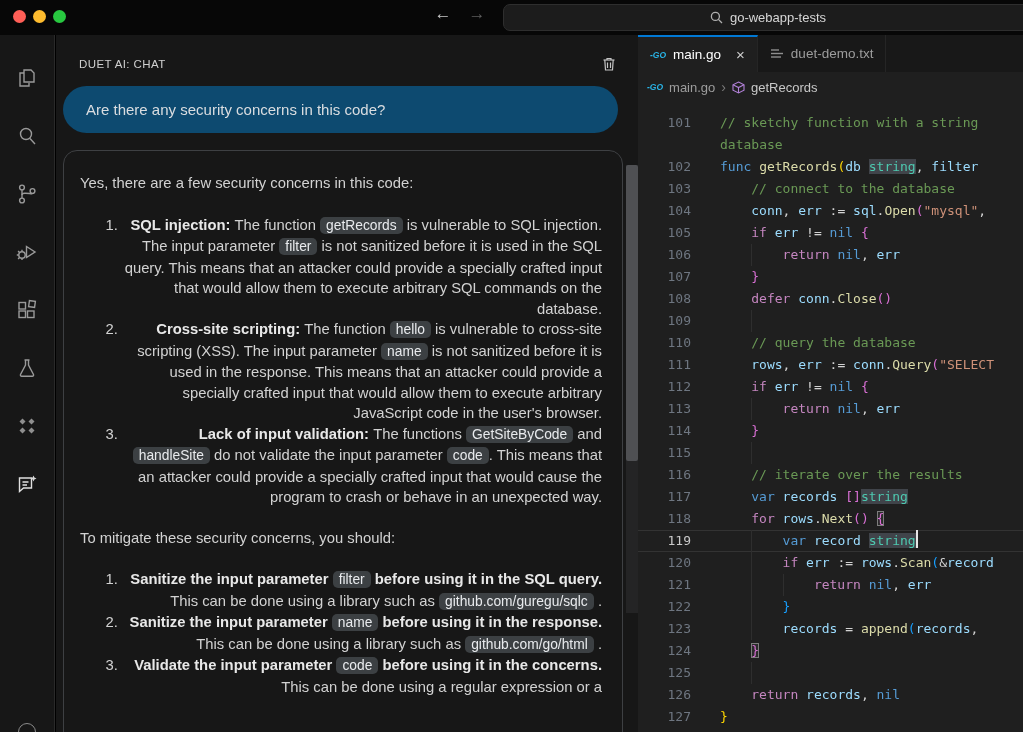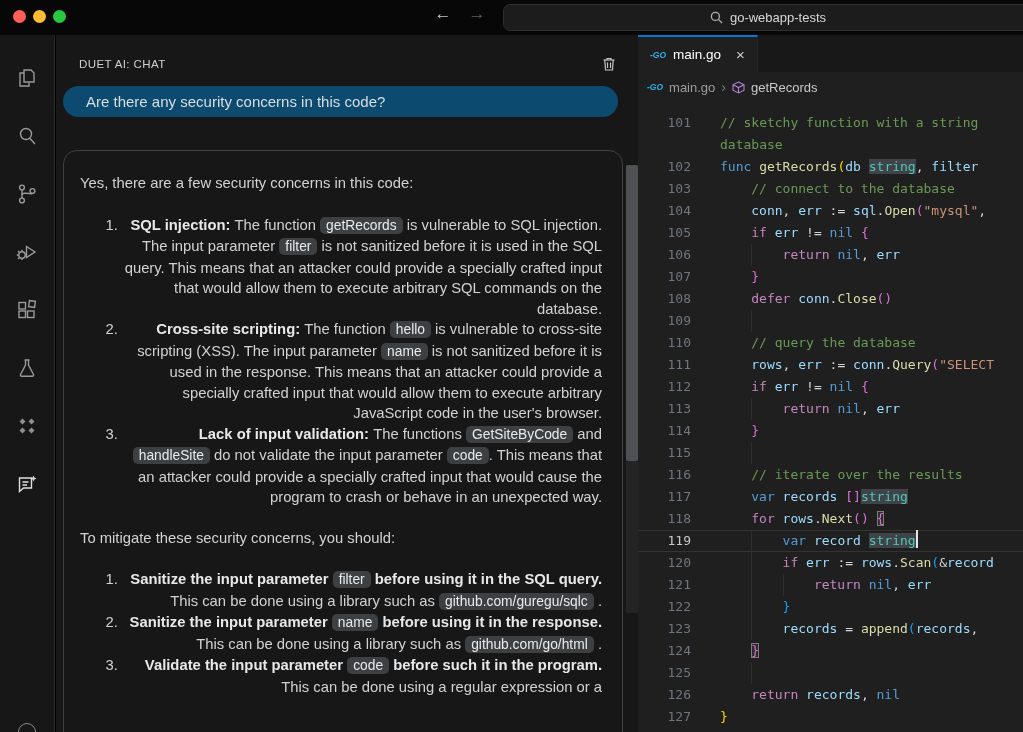--- a/index.html
+++ b/index.html
@@ -18,21 +18,21 @@
   .ab-item svg { stroke:#9a9a9a; fill:none; stroke-width:1.4; }
   .ab-item.filled svg { fill:#8f8f8f; stroke:none; }
   .ab-item.active svg { stroke:#e0e0e0; }
   .account-peek { position:absolute; left:18px; top:723px; width:18px; height:18px; border:1.5px solid #8a8a8a; border-radius:50%; }
 
   
   .chat { position:absolute; left:56px; top:35px; width:582px; height:697px; background:#171717; }
   .chat-header { height:46px; display:flex; align-items:center; padding:12px 20px 0 23px; }
   .chat-title { font-size:11.5px; letter-spacing:.4px; color:#cfcfcf; font-weight:400; flex:1; }
   .trash { width:18px; height:18px; }
-  .q-bubble { margin:5px 20px 0 7px; background:#0d4a70; border-radius:26px; padding:7px 23px; color:#dadde0; font-size:15px; }
+  .q-bubble { margin:5px 20px 0 7px; background:#0d4a70; border-radius:26px; padding:15px 23px; color:#dadde0; font-size:15px; }
   .resp { position:absolute; left:7px; top:115px; width:560px; bottom:-20px; border:1px solid #3e4043; border-radius:14px; padding:22px 20px 0 16px; color:#d2d2d2; font-size:14.8px; line-height:20.5px; overflow:hidden; }
   .resp b, .resp .b { color:#e8e8e8; font-weight:700; }
   .resp ol { margin:21px 0 0 0; padding-left:42px; }
   .resp ol li { padding-left:1px;text-align:right; }
   .resp .mit { margin-top:20px; }
   .chip { background:#3c4043; border-radius:5px; padding:1px 6px; color:#e8eaed; font-size:13.8px; white-space:nowrap; }
   .chat-scroll-track { position:absolute; left:570px; top:130px; width:12px; height:448px; background:#242425; }
   .chat-scroll-thumb { position:absolute; left:0; top:0; width:12px; height:296px; background:#4f5053; border-radius:2px; }
 
   
@@ -159,34 +159,44 @@
     <div>Yes, there are a few security concerns in this code:</div>
     <ol>
         <li><span class="b">SQL injection: </span><span>The function </span><span class="chip">getRecords</span><span> is vulnerable to SQL injection. The input parameter </span><span class="chip">filter</span><span> is not sanitized before it is used in the SQL query. This means that an attacker could provide a specially crafted input that would allow them to execute arbitrary SQL commands on the database.</span></li>
         <li><span class="b">Cross-site scripting: </span><span>The function </span><span class="chip">hello</span><span> is vulnerable to cross-site scripting (XSS). The input parameter </span><span class="chip">name</span><span> is not sanitized before it is used in the response. This means that an attacker could provide a specially crafted input that would allow them to execute arbitrary JavaScript code in the user's browser.</span></li>
         <li><span class="b">Lack of input validation: </span><span>The functions </span><span class="chip">GetSiteByCode</span><span> and </span><span class="chip">handleSite</span><span> do not validate the input parameter </span><span class="chip">code</span><span>. This means that an attacker could provide a specially crafted input that would cause the program to crash or behave in an unexpected way.</span></li>
       </ol>
     <div class="mit">To mitigate these security concerns, you should:</div>
     <ol>
         <li><span class="b">Sanitize the input parameter </span><span class="chip">filter</span><span class="b"> before using it in the SQL query.</span><span> This can be done using a library such as </span><span class="chip">github.com/guregu/sqlc</span><span> .</span></li>
         <li><span class="b">Sanitize the input parameter </span><span class="chip">name</span><span class="b"> before using it in the response.</span><span> This can be done using a library such as </span><span class="chip">github.com/go/html</span><span> .</span></li>
-        <li><span class="b">Validate the input parameter </span><span class="chip">code</span><span class="b"> before such it in the program.</span><span> This can be done using a regular expression or a</span></li>
+        <li><span class="b">Validate the input parameter </span><span class="chip">code</span><span class="b"> before using it in the concerns.</span><span> This can be done using a regular expression or a</span></li>
       </ol>
   </div>
   <div class="chat-scroll-track">
     <div class="chat-scroll-thumb"></div>
   </div>
 </div>
 
 <div class="editorgroup">
   <div class="tabbar">
     <div class="tab active">
       <span class="goicon">-GO</span>
       <span>main.go</span>
       <span class="close">×</span>
+    </div>
+    <div class="tab">
+      <svg width="14" height="14" viewBox="0 0 14 14">
+          <g stroke="#8f8f8f" stroke-width="1.4">
+            <line x1="1" y1="3" x2="9" y2="3"></line>
+            <line x1="1" y1="6.5" x2="13" y2="6.5"></line>
+            <line x1="1" y1="10" x2="11" y2="10"></line>
+          </g>
+        </svg>
+      <span>duet-demo.txt</span>
     </div>
   </div>
   <div class="breadcrumbs">
     <span class="goicon">-GO</span>
     <span>main.go</span>
     <span class="sep">›</span>
     <svg width="13" height="13" viewBox="0 0 13 13">
         <g stroke="#b180d7" stroke-width="1.1" fill="none">
           <path d="M6.5 1 L12 3.8 V9.2 L6.5 12 L1 9.2 V3.8 Z"></path>
           <path d="M1 3.8 L6.5 6.6 L12 3.8 M6.5 6.6 V12"></path>

